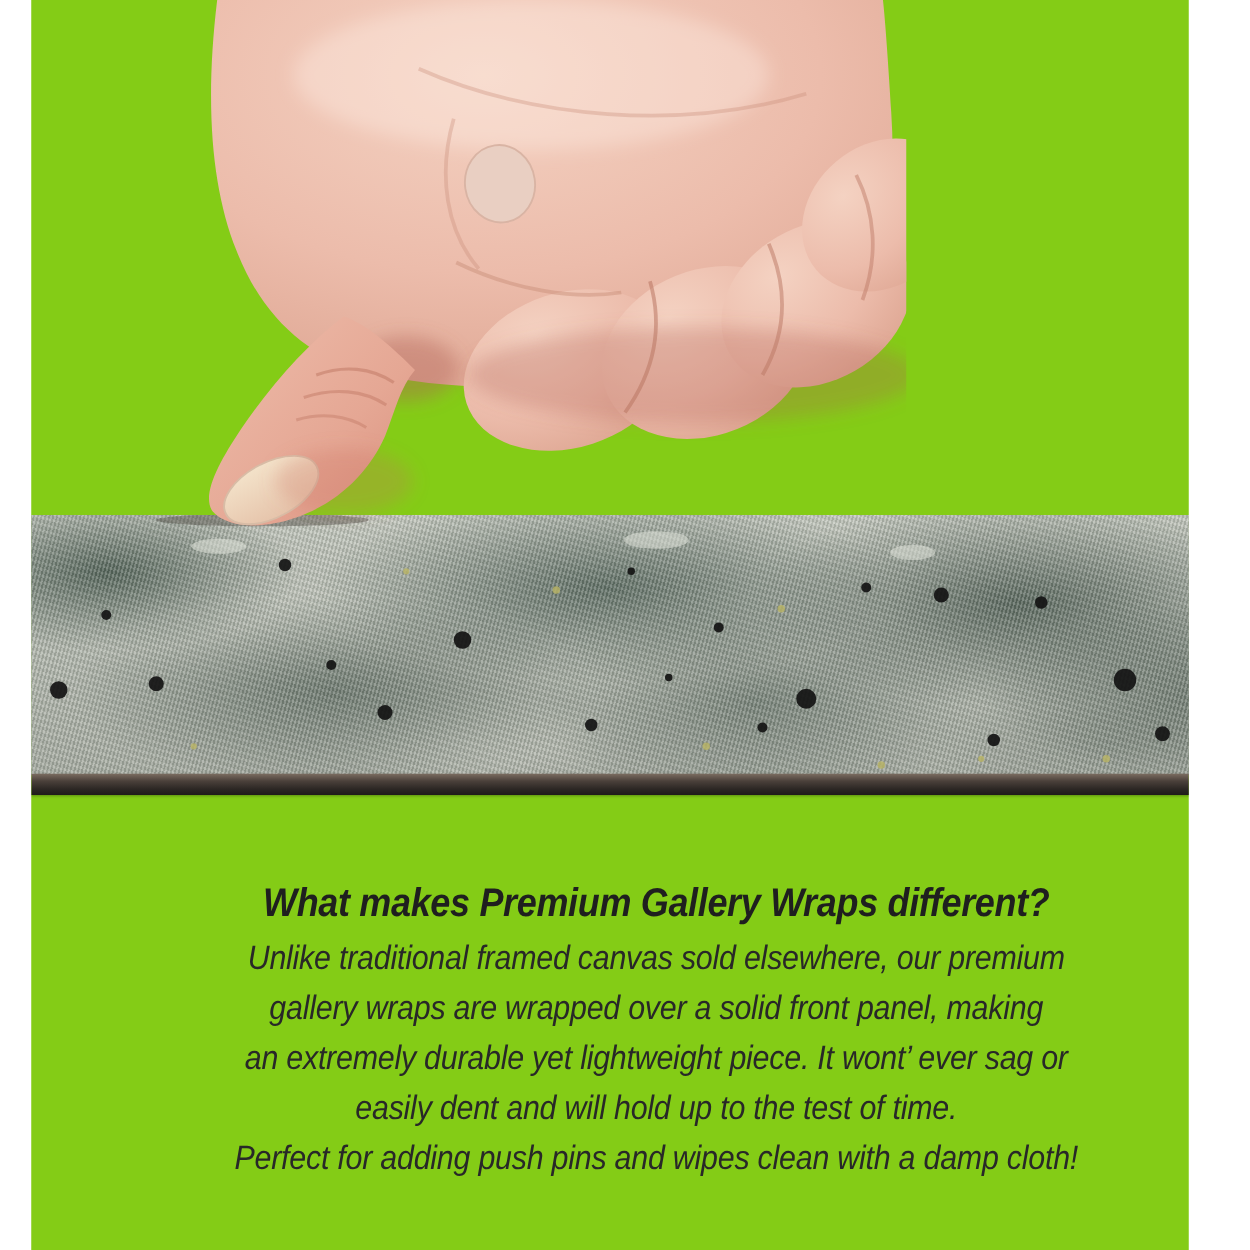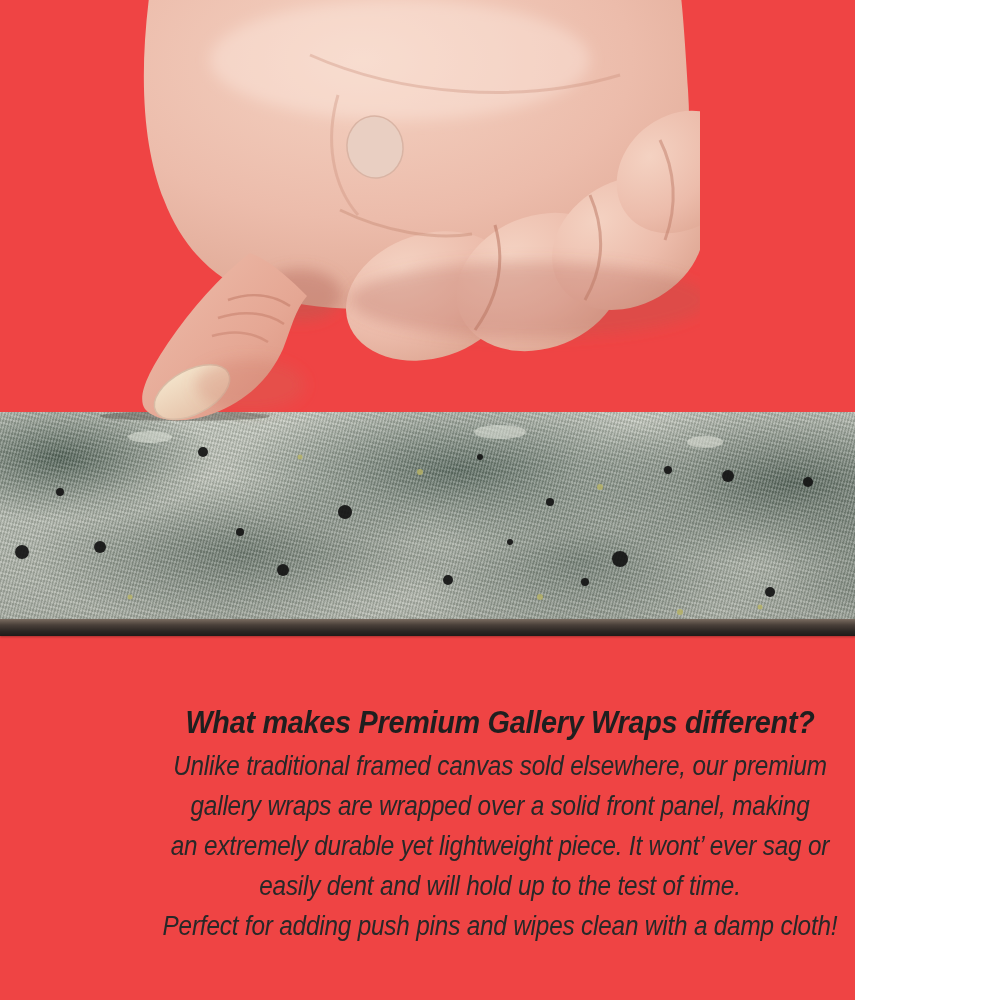--- a/index.html
+++ b/index.html
@@ -1,18 +1,18 @@
 <!DOCTYPE html>
 <html><head>
 <meta charset="utf-8">
 <style>
   html,body{margin:0;padding:0;background:#ffffff;}
   .stage{
-    position:relative;width:855px;height:1000px;background:#ef4444;
-    overflow:hidden;font-family:"Liberation Sans",sans-serif;
+    position:relative;width:926px;height:1000px;background:#84cc16;
+    overflow:hidden;font-family:"Liberation Sans",sans-serif;margin-left:25px;
   }
 
   
   .hand{position:absolute;left:100px;top:0;width:600px;height:440px;z-index:3;}
 
   
   .strip{position:absolute;left:0;top:412px;width:1000px;height:224px;z-index:1;}
   .strip-texture{
     position:absolute;left:0;top:0;right:0;bottom:16px;
     background-color:#aeb3a9;

